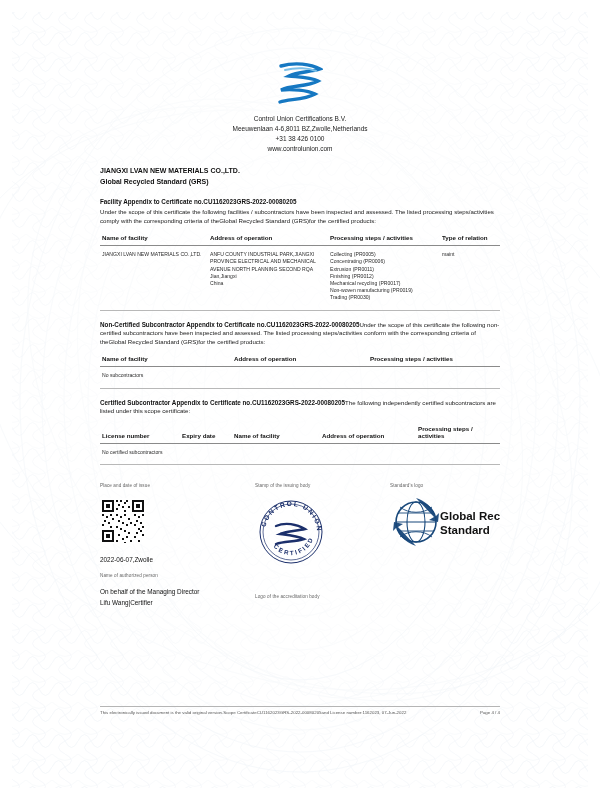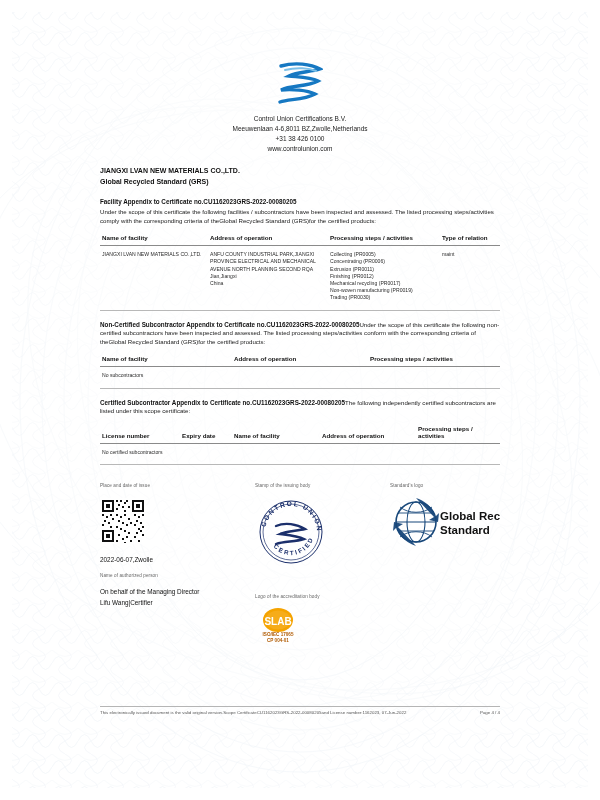--- a/index.html
+++ b/index.html
@@ -410,29 +410,20 @@
                 <textPath href="#arcBot" startOffset="22%">CERTIFIED</textPath>
               </text>
               <g transform="translate(36,36)">
                 <path d="M-15,-6 C-6,-10, 6,-8, 14,-3 C6,-1, -4,-1, -11,2 C-3,3, 7,4, 13,7 C4,10, -7,9, -15,12" fill="none" stroke="#1b2f6b" stroke-width="2.4" stroke-linecap="round"></path>
               </g>
             </svg>
           </div>
 
           <div class="cap accr-cap">Logo of the accreditation body</div>
 
-          <div class="slab-wrap">
-            <svg width="46" height="40" viewBox="0 0 46 40" xmlns="http://www.w3.org/2000/svg">
-              <ellipse cx="23" cy="15" rx="15" ry="12" fill="#f5a300"></ellipse>
-              <ellipse cx="23" cy="15" rx="12.5" ry="9.6" fill="#ffffff" opacity="0.1"></ellipse>
-              <text x="23" y="19.5" text-anchor="middle" font-family="'Liberation Sans', sans-serif" font-size="10" font-weight="bold" fill="#ffffff">SLAB</text>
-              <text x="23" y="31" text-anchor="middle" font-family="'Liberation Sans', sans-serif" font-size="4.6" font-weight="bold" fill="#b05a00">ISO/IEC 17065</text>
-              <text x="23" y="36.5" text-anchor="middle" font-family="'Liberation Sans', sans-serif" font-size="4.6" font-weight="bold" fill="#b05a00">CP 004-01</text>
-            </svg>
-          </div>
         </div>
 
         <div class="col-logo">
           <div class="cap">Standard's logo</div>
 
           <div class="grs-wrap">
             <svg width="110" height="58" viewBox="0 0 110 58" xmlns="http://www.w3.org/2000/svg">
               <g transform="translate(4,6)">
                 <circle cx="22" cy="22" r="20" fill="none" stroke="#17477a" stroke-width="1.6"></circle>
                 <ellipse cx="22" cy="22" rx="9" ry="20" fill="none" stroke="#17477a" stroke-width="1.1"></ellipse>

